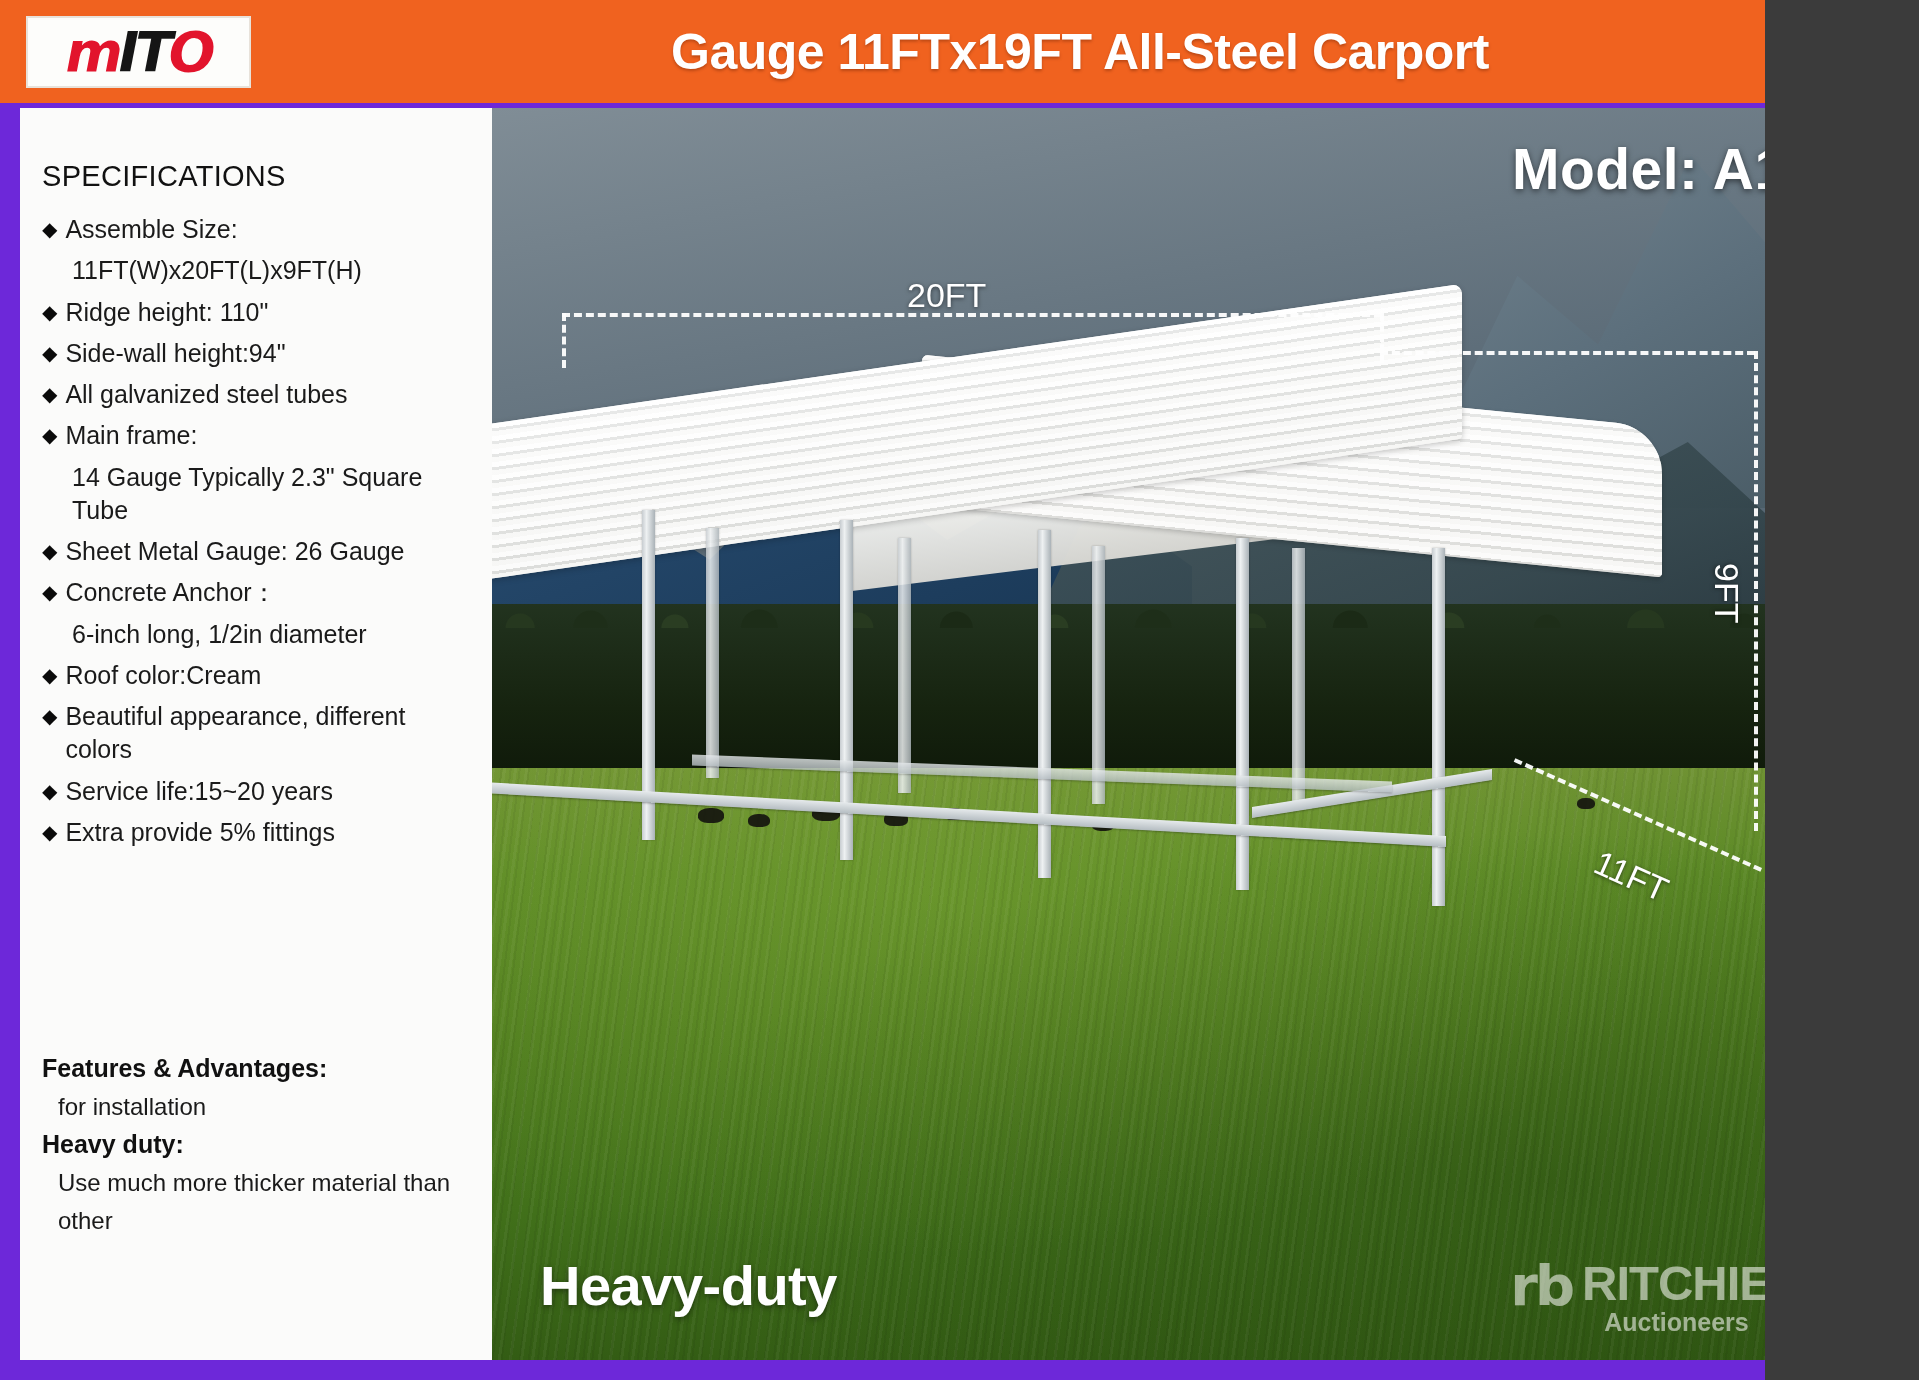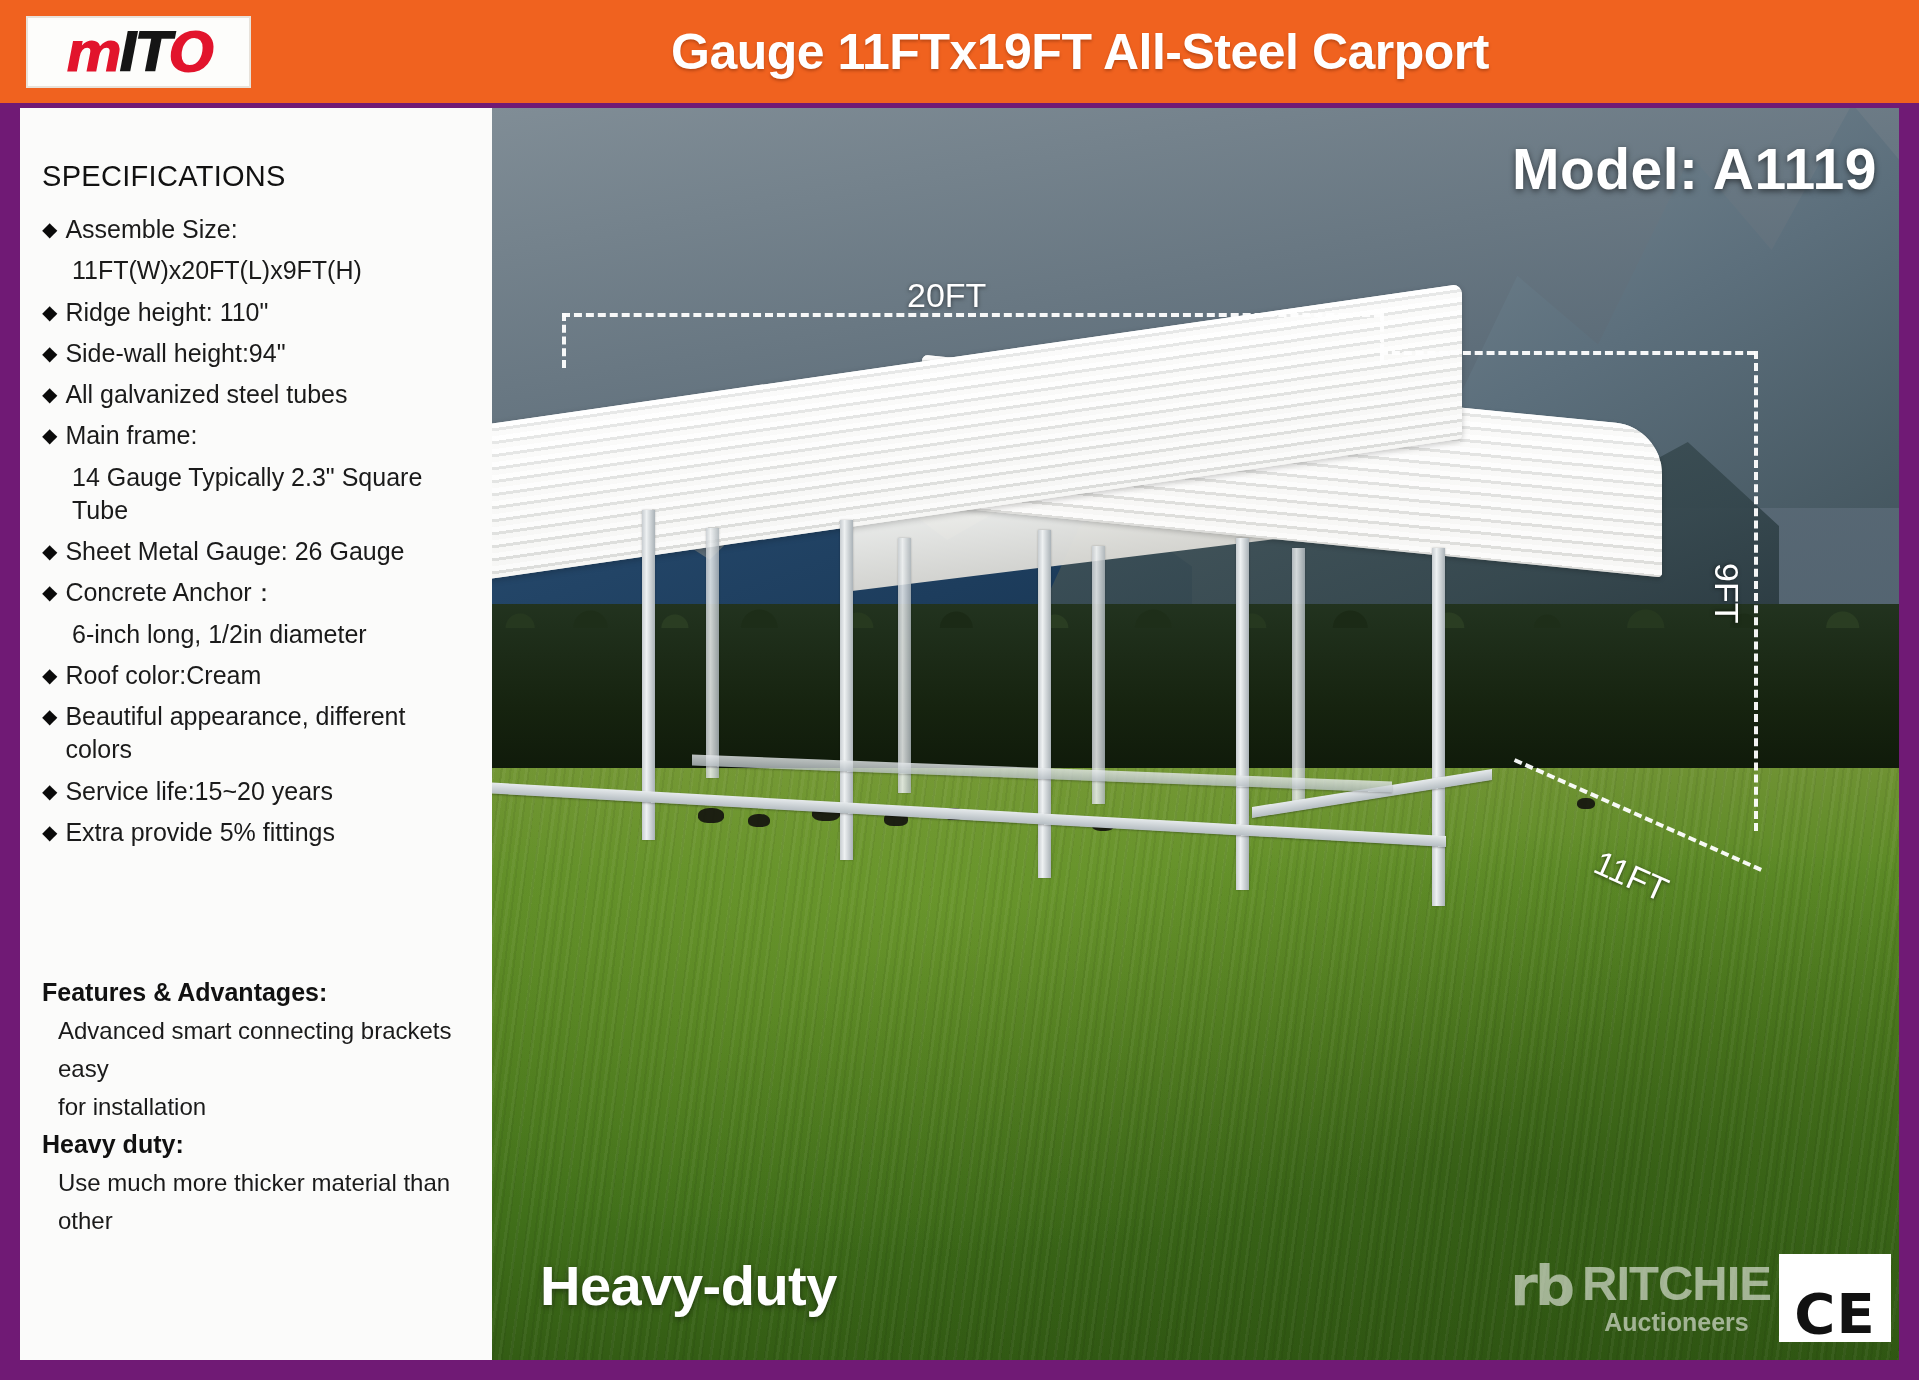--- a/index.html
+++ b/index.html
@@ -1,22 +1,22 @@
 <!DOCTYPE html>
 <html><head>
 <meta charset="utf-8">
 <style>
   * { margin:0; padding:0; box-sizing:border-box; }
   html,body { background:#3b3b3b; }
   body { font-family:"Liberation Sans", sans-serif; }
 
   .poster{
     position:relative;
-    width:1919px; height:1380px;
-    background:#701a75;
+    width:1765px; height:1380px;
+    background:#6d28d9;
     overflow:hidden;
   }
 
   
   .header{
     position:absolute; left:0; top:0; width:1919px; height:103px;
     background:#f0621f;
   }
   .logo-box{
     position:absolute; left:26px; top:16px;
@@ -361,21 +361,20 @@
         </li>
 
       <li class="spec-li">
           <span class="dia">◆</span>
           <span>Extra provide 5% fittings</span>
         </li>
     </ul>
 
     <div class="features">
       <div class="feat-head">Features &amp; Advantages:</div>
-      <div class="feat-body">Advanced smart connecting brackets easy</div>
       <div class="feat-body">for installation</div>
       <div class="feat-head">Heavy duty:</div>
       <div class="feat-body">Use much more thicker material than other</div>
     </div>
   </div>
 
   <div class="photo">
     <div class="sky"></div>
     <div class="mtn-far"></div>
     <div class="mtn-blue"></div>

